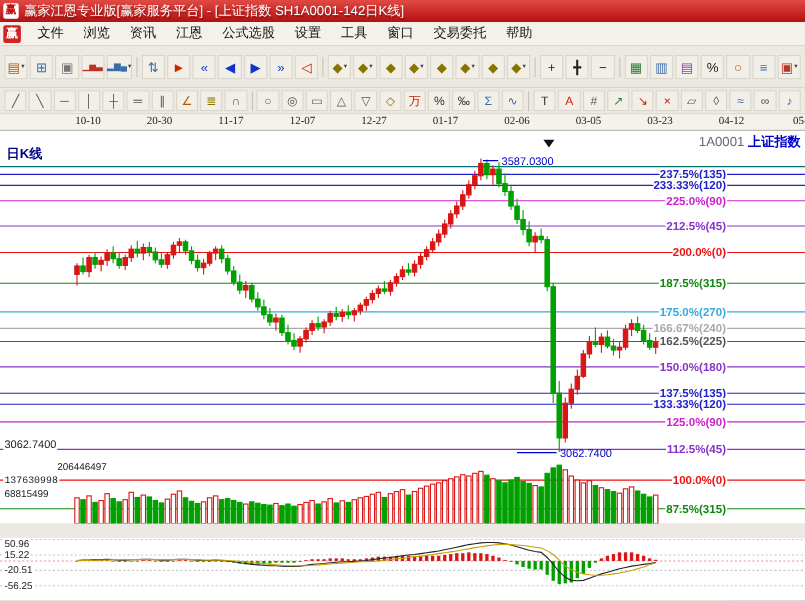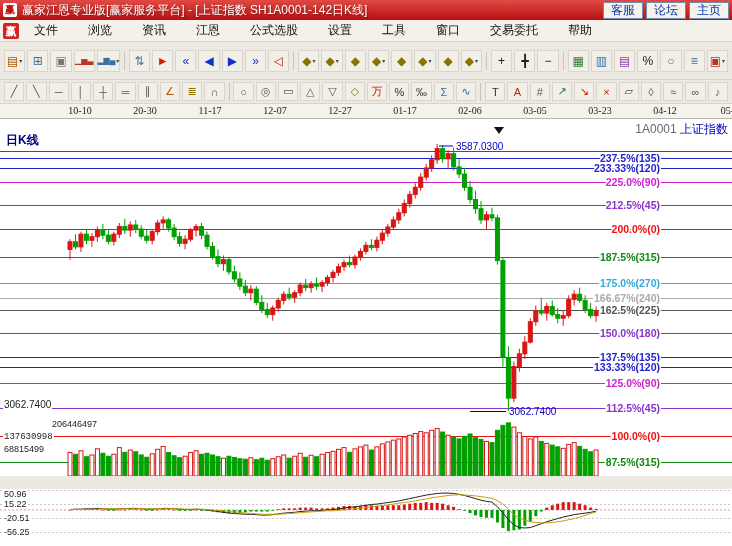--- a/index.html
+++ b/index.html
@@ -31,21 +31,21 @@
   .dateaxis{position:absolute;left:0;top:104px;width:732px;height:14px;background:#f4f2ec;border-bottom:0;}
   .dlabel{position:absolute;top:1px;width:40px;text-align:center;font-size:10px;color:#222;font-family:Liberation Serif, serif;}
 
   
   .chart{position:absolute;left:0;top:118px;width:732px;height:357px;background:#fff;border-top:1px solid #b8b4ac;box-sizing:border-box;}
   .chart svg{position:absolute;left:0;top:0;}
   .ov{position:absolute;z-index:2;background:#fff;}
   .pane-label{left:6px;top:13px;font-size:12px;font-weight:bold;color:#000080;}
   .symbol{right:4px;top:2px;font-size:12px;background:transparent;}
   .sym-code{color:#667;}
-  .sym-name{color:#0000cc;font-weight:normal;}
+  .sym-name{color:#0000cc;font-weight:bold;}
   .price-label{left:3px;top:280px;font-size:10px;color:#222;padding:0 1px;}
   .vol-label{left:3px;font-size:9px;color:#222;padding:0 1px;}
 
   
   .macd-header{position:absolute;left:0;top:475px;width:732px;height:14px;background:#ece9e2;border-top:1px solid #b8b4ac;display:flex;align-items:center;gap:14px;font-size:10px;padding-left:5px;box-sizing:border-box;}
   .mh-ind{font-weight:bold;color:#000080;}
   .mh-dif{color:#444;}
   .mh-dea{color:#b8860b;}
   .mh-macd{color:#cc00cc;}
   .macd-pane{position:absolute;left:0;top:489px;width:664px;height:57px;background:#fef9c3;}
@@ -53,30 +53,25 @@
   .mlabel{position:absolute;left:3px;z-index:2;font-size:9px;color:#222;background:#fff;padding:0 1px;}
 </style>
 </head>
 <body>
 
 <div class="app">
 
   <div class="titlebar">
     <span class="logo">赢</span>
     <span class="title">赢家江恩专业版[赢家服务平台] - [上证指数  SH1A0001-142日K线]</span>
-    <div class="tb-buttons" id="tb-buttons">
-        <span class="tbtn">客服</span>
-        <span class="tbtn">论坛</span>
-        <span class="tbtn">主页</span>
-      </div>
   </div>
 
   <div class="menubar">
     <span class="menu-logo">赢</span>
-    <div id="menu-items" style="display:flex;gap:12px;">
+    <div id="menu-items" style="display:flex;">
         <span class="menu-item">文件</span>
         <span class="menu-item">浏览</span>
         <span class="menu-item">资讯</span>
         <span class="menu-item">江恩</span>
         <span class="menu-item">公式选股</span>
         <span class="menu-item">设置</span>
         <span class="menu-item">工具</span>
         <span class="menu-item">窗口</span>
         <span class="menu-item">交易委托</span>
         <span class="menu-item">帮助</span>

